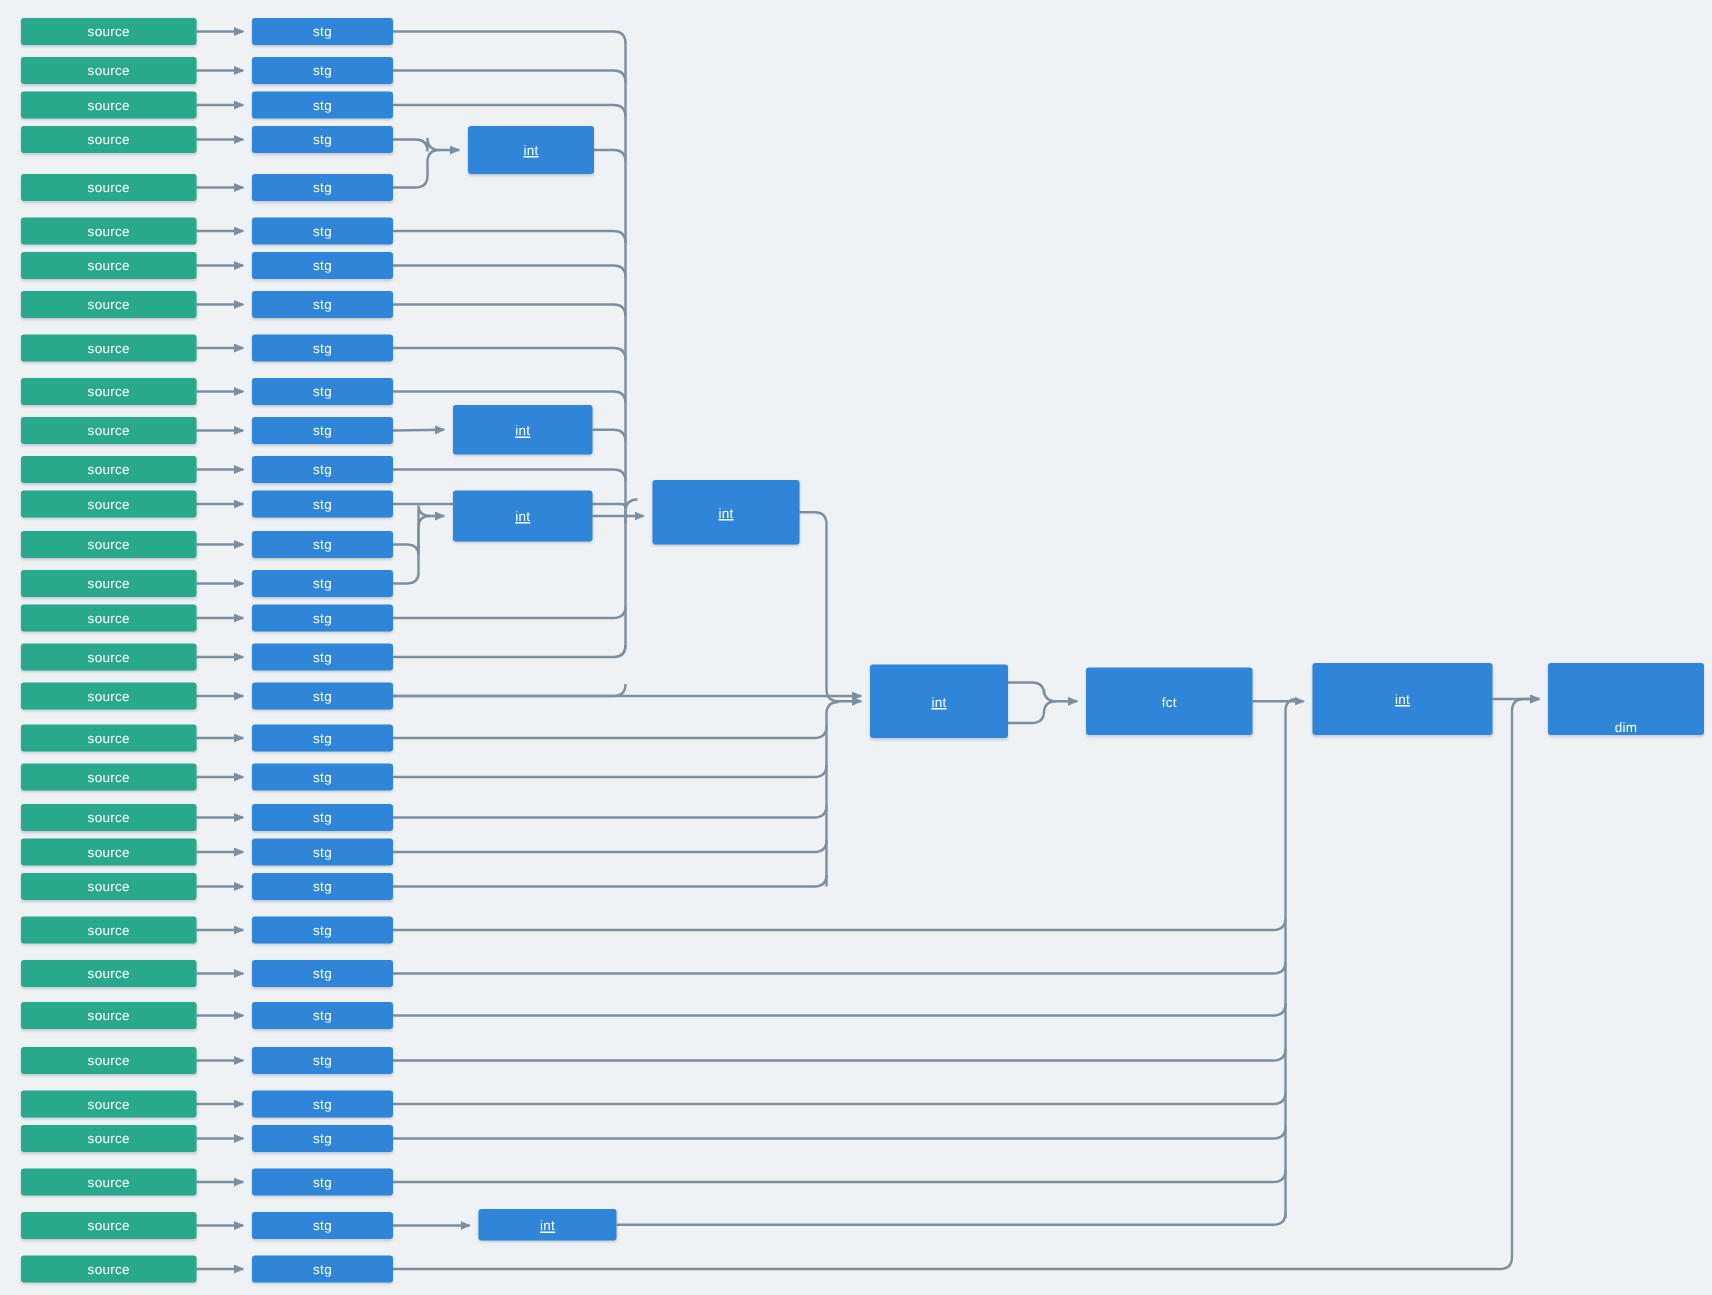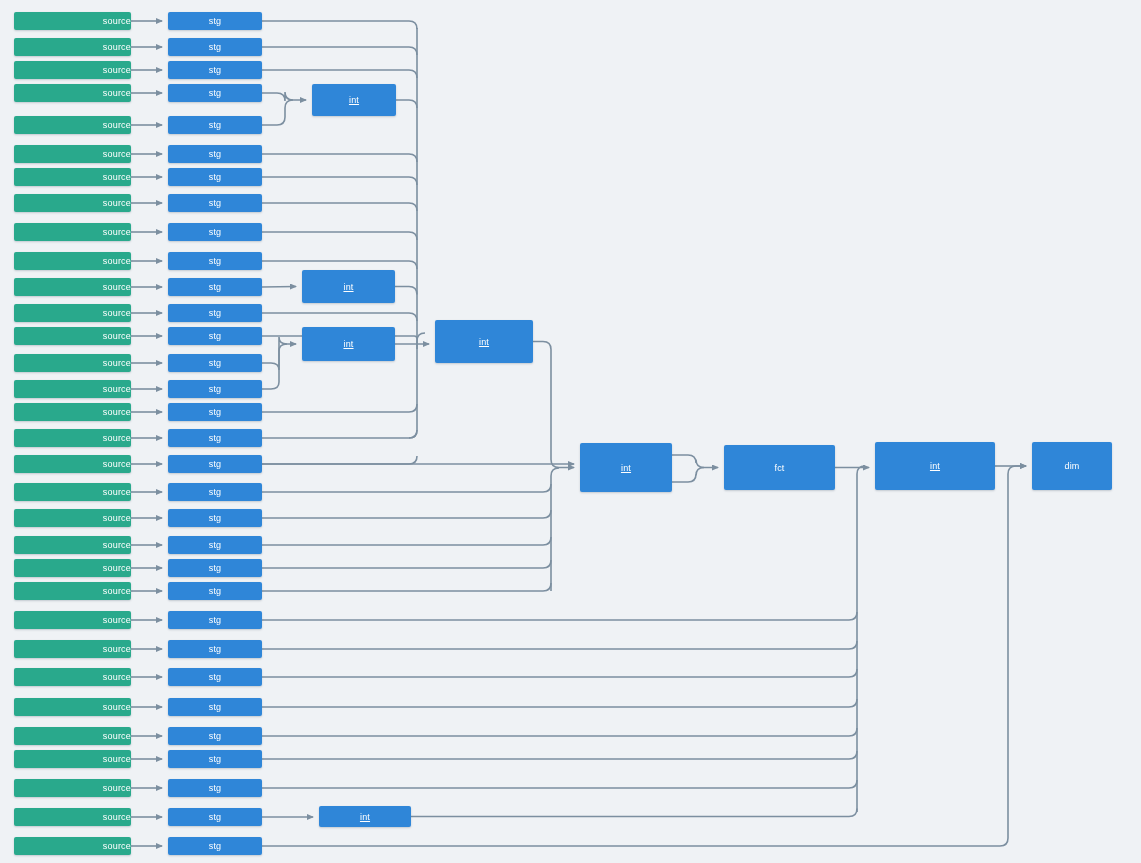--- a/index.html
+++ b/index.html
@@ -18,21 +18,21 @@
     display:flex;align-items:center;justify-content:center;
     color:#ffffff;
     font-size:9px;
     letter-spacing:.2px;
     border-radius:2px;
     box-shadow:0 1px 2px rgba(40,60,80,.22);
     box-sizing:border-box;
     white-space:nowrap;
     user-select:none;
   }
-  .node.source{background:#29a98c;justify-content:flex-end;}
+  .node.source{background:#29a98c;}
   .node.stg{background:#2f86d8;}
   .node.int{background:#2f86d8;text-decoration:underline;}
   .node.fct{background:#2f86d8;}
   .node.dim{background:#2f86d8;}
   .edge-path{fill:none;stroke:#7c8fa0;stroke-width:1.6;}
   .edge-arrow{fill:#7c8fa0;}
 </style>
 </head>
 <body>
 
@@ -334,17 +334,17 @@
       </div>
       <div class="node int" style="left: 319px; top: 806px; width: 92px; height: 21px;">
         <span>int</span>
       </div>
       <div class="node fct" style="left: 724px; top: 445px; width: 111px; height: 45px;">
         <span>fct</span>
       </div>
       <div class="node int" style="left: 875px; top: 442px; width: 120px; height: 48px;">
         <span>int</span>
       </div>
-      <div class="node dim" style="left: 1032px; top: 442px; width: 80px; height: 48px;">
+      <div class="node dim" style="left: 1032px; top: 442px; width: 104px; height: 48px; align-items: flex-end;">
         <span>dim</span>
       </div>
     </div>
 </div>
 
 </body></html>

